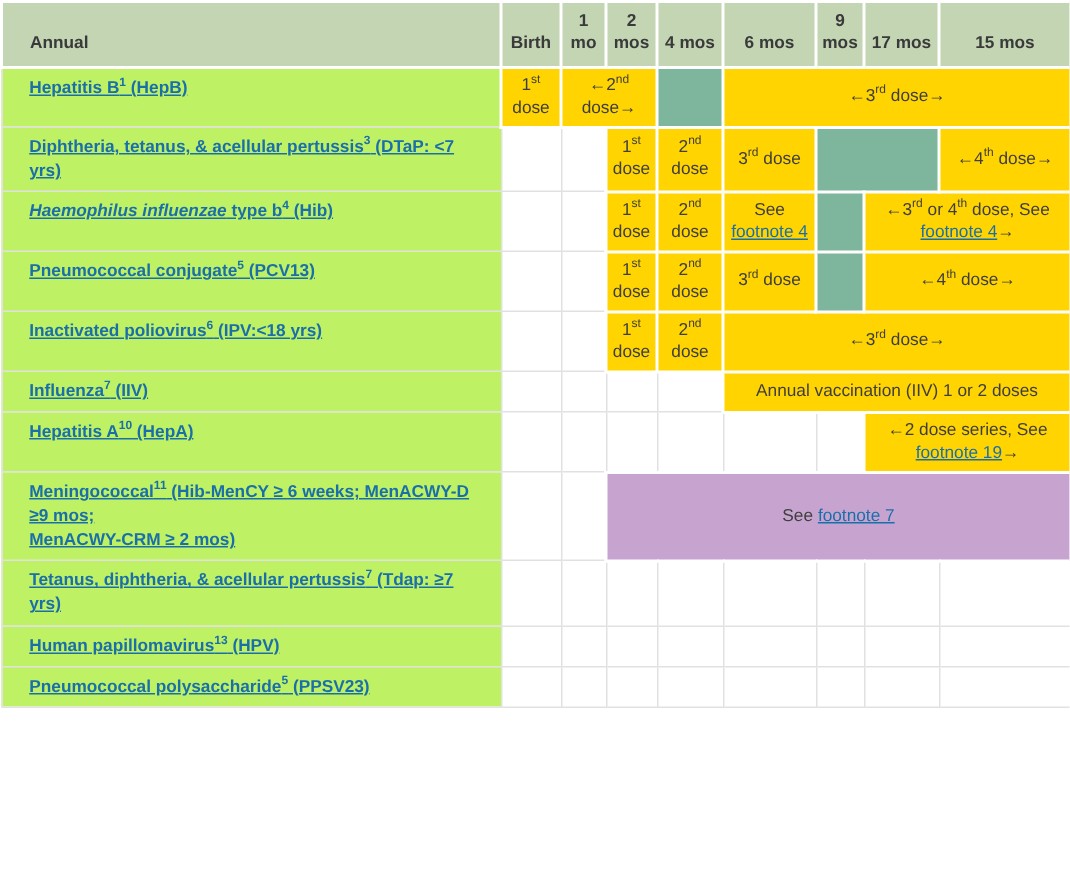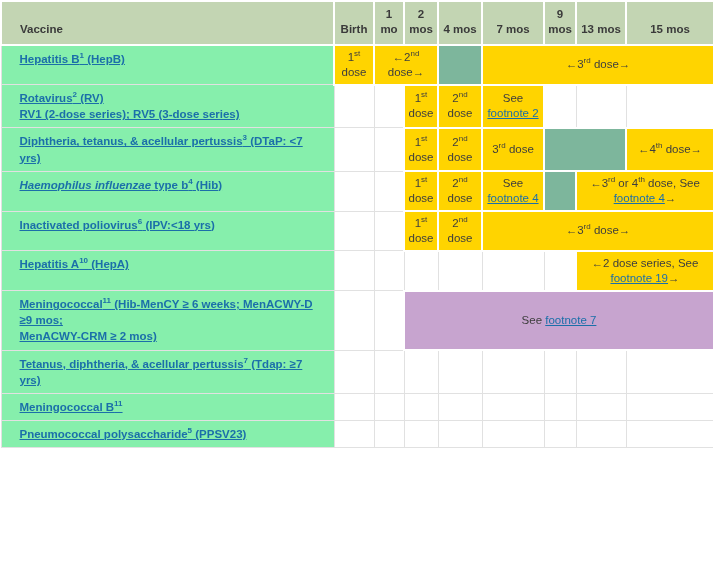--- a/index.html
+++ b/index.html
@@ -9,21 +9,21 @@
   html,body{margin:0;padding:0;background:#fff;}
   body{width:713px;font-family:"Liberation Sans",sans-serif;color:var(--text);}
   table{border-collapse:collapse;table-layout:fixed;width:713px;border:1px solid var(--grid);}
   th{
     background:var(--header);border:2px solid #fff;
     font-size:11.5px;font-weight:700;color:#3a3a3a;
     text-align:center;vertical-align:bottom;padding:5px 1px 7px;line-height:1.3;
   }
   th.vax-h{text-align:left;padding-left:18px;}
   td{border:1px solid var(--grid);font-size:11.5px;color:var(--text);}
-  td.label{vertical-align:top;padding:5px 8px 5px 18px;line-height:1.4;background:#86efac;text-align:left;}
+  td.label{vertical-align:top;padding:5px 8px 5px 18px;line-height:1.4;background:#bef264;text-align:left;}
   td.dose{text-align:center;vertical-align:middle;padding:4px 2px;line-height:1.3;}
   td.y{background:var(--yellow);border:2px solid #fff;}
   td.g{background:var(--green);border:2px solid #fff;}
   td.p{background:var(--purple);border:2px solid #fff;}
   a.vax{color:var(--link);font-weight:700;text-decoration:underline;cursor:pointer;}
   a.fn{color:var(--link);text-decoration:underline;cursor:pointer;}
   sup{font-size:8px;line-height:0;}
 </style>
 </head>
 <body>
@@ -35,49 +35,38 @@
       <col style="width: 30px;">
       <col style="width: 34px;">
       <col style="width: 44px;">
       <col style="width: 62px;">
       <col style="width: 32px;">
       <col style="width: 50px;">
       <col style="width: 88px;">
     </colgroup>
     <thead>
       <tr>
-        <th class="vax-h">Vaccine</th>
+        <th class="vax-h">Annual</th>
         <th>Birth</th>
         <th>1<br>mo</th>
         <th>2<br>mos</th>
         <th>4 mos</th>
-        <th>7 mos</th>
+        <th>6 mos</th>
         <th>9<br>mos</th>
-        <th>13 mos</th>
+        <th>17 mos</th>
         <th>15 mos</th>
       </tr>
     </thead>
     <tbody>
       <tr>
         <td class="label"><a class="vax">Hepatitis B<sup>1</sup> (HepB)</a></td>
         <td class="dose y" colspan="1">1<sup>st</sup> dose</td>
         <td class="dose y" colspan="2">←2<sup>nd</sup> dose→</td>
         <td class="dose g" colspan="1"></td>
         <td class="dose y" colspan="4">←3<sup>rd</sup> dose→</td>
-      </tr>
-      <tr>
-        <td class="label"><a class="vax">Rotavirus<sup>2</sup> (RV)<br>RV1 (2-dose series); RV5 (3-dose series)</a></td>
-        <td></td>
-        <td></td>
-        <td class="dose y" colspan="1">1<sup>st</sup> dose</td>
-        <td class="dose y" colspan="1">2<sup>nd</sup> dose</td>
-        <td class="dose y" colspan="1">See <a class="fn">footnote 2</a></td>
-        <td></td>
-        <td></td>
-        <td></td>
       </tr>
       <tr>
         <td class="label"><a class="vax">Diphtheria, tetanus, &amp; acellular pertussis<sup>3</sup> (DTaP: &lt;7 yrs)</a></td>
         <td></td>
         <td></td>
         <td class="dose y" colspan="1">1<sup>st</sup> dose</td>
         <td class="dose y" colspan="1">2<sup>nd</sup> dose</td>
         <td class="dose y" colspan="1">3<sup>rd</sup> dose</td>
         <td class="dose g" colspan="2"></td>
         <td class="dose y" colspan="1">←4<sup>th</sup> dose→</td>
@@ -86,26 +75,44 @@
         <td class="label"><a class="vax"><i>Haemophilus influenzae</i> type b<sup>4</sup> (Hib)</a></td>
         <td></td>
         <td></td>
         <td class="dose y" colspan="1">1<sup>st</sup> dose</td>
         <td class="dose y" colspan="1">2<sup>nd</sup> dose</td>
         <td class="dose y" colspan="1">See <a class="fn">footnote 4</a></td>
         <td class="dose g" colspan="1"></td>
         <td class="dose y" colspan="2">←3<sup>rd</sup> or 4<sup>th</sup> dose, See <a class="fn">footnote 4</a>→</td>
       </tr>
       <tr>
+        <td class="label"><a class="vax">Pneumococcal conjugate<sup>5</sup> (PCV13)</a></td>
+        <td></td>
+        <td></td>
+        <td class="dose y" colspan="1">1<sup>st</sup> dose</td>
+        <td class="dose y" colspan="1">2<sup>nd</sup> dose</td>
+        <td class="dose y" colspan="1">3<sup>rd</sup> dose</td>
+        <td class="dose g" colspan="1"></td>
+        <td class="dose y" colspan="2">←4<sup>th</sup> dose→</td>
+      </tr>
+      <tr>
         <td class="label"><a class="vax">Inactivated poliovirus<sup>6</sup> (IPV:&lt;18 yrs)</a></td>
         <td></td>
         <td></td>
         <td class="dose y" colspan="1">1<sup>st</sup> dose</td>
         <td class="dose y" colspan="1">2<sup>nd</sup> dose</td>
         <td class="dose y" colspan="4">←3<sup>rd</sup> dose→</td>
+      </tr>
+      <tr>
+        <td class="label"><a class="vax">Influenza<sup>7</sup> (IIV)</a></td>
+        <td></td>
+        <td></td>
+        <td></td>
+        <td></td>
+        <td class="dose y" colspan="4">Annual vaccination (IIV) 1 or 2 doses</td>
       </tr>
       <tr>
         <td class="label"><a class="vax">Hepatitis A<sup>10</sup> (HepA)</a></td>
         <td></td>
         <td></td>
         <td></td>
         <td></td>
         <td></td>
         <td></td>
         <td class="dose y" colspan="2">←2 dose series, See <a class="fn">footnote 19</a>→</td>
@@ -121,21 +128,21 @@
         <td></td>
         <td></td>
         <td></td>
         <td></td>
         <td></td>
         <td></td>
         <td></td>
         <td></td>
       </tr>
       <tr>
-        <td class="label"><a class="vax">Meningococcal B<sup>11</sup></a></td>
+        <td class="label"><a class="vax">Human papillomavirus<sup>13</sup> (HPV)</a></td>
         <td></td>
         <td></td>
         <td></td>
         <td></td>
         <td></td>
         <td></td>
         <td></td>
         <td></td>
       </tr>
       <tr>

